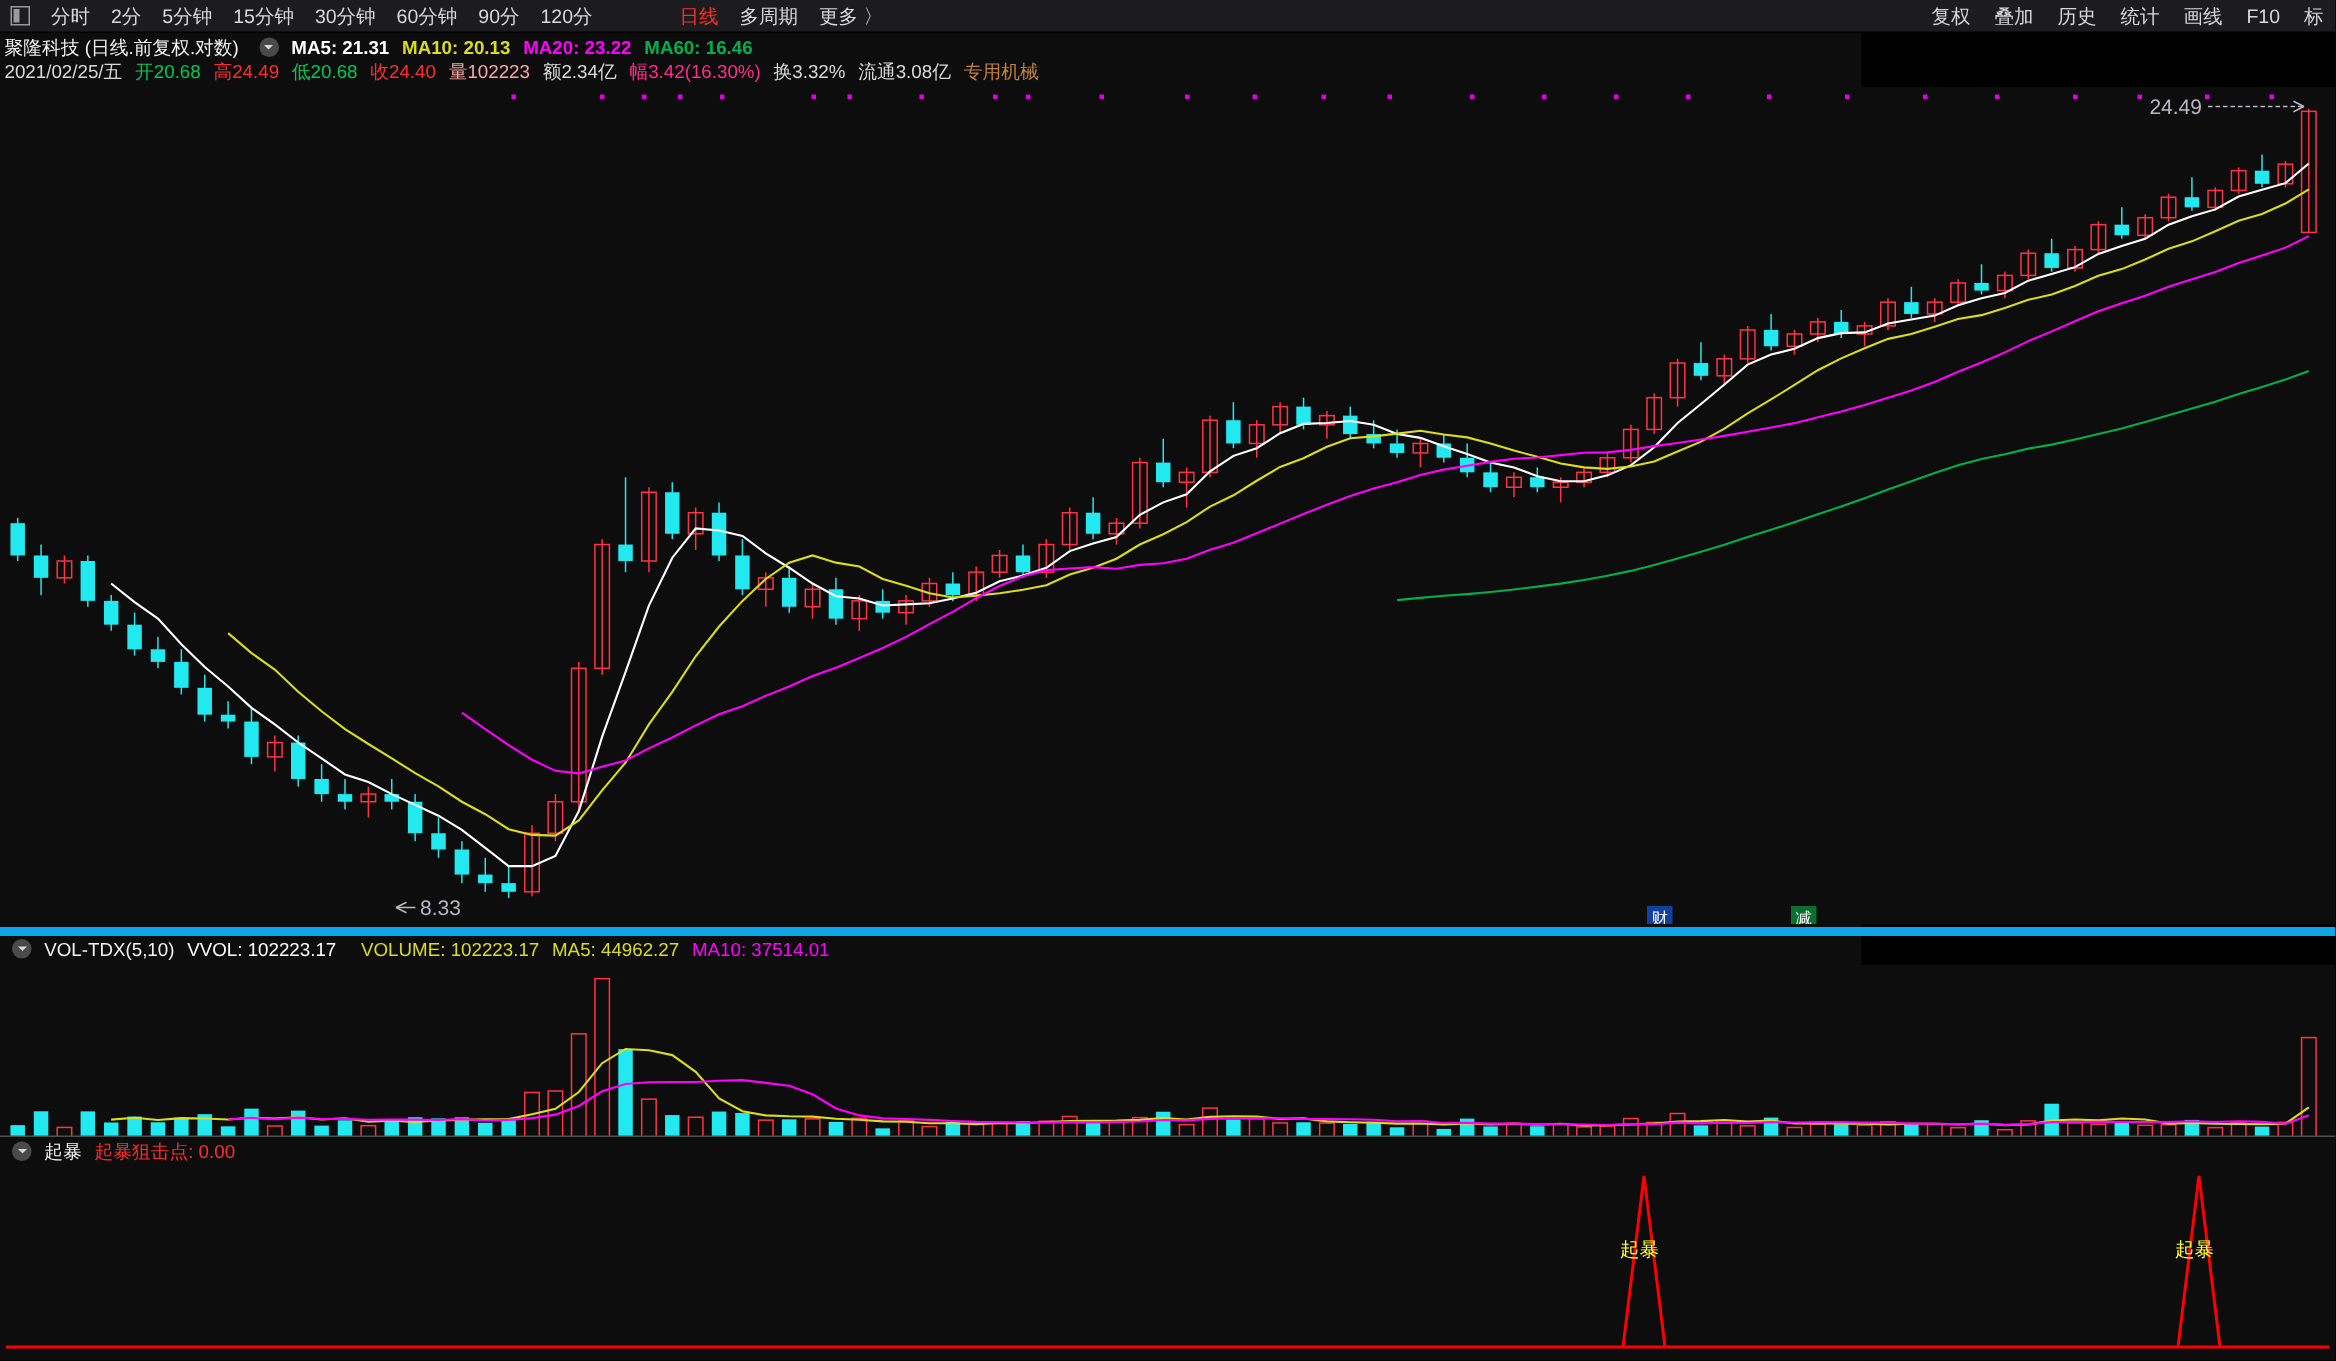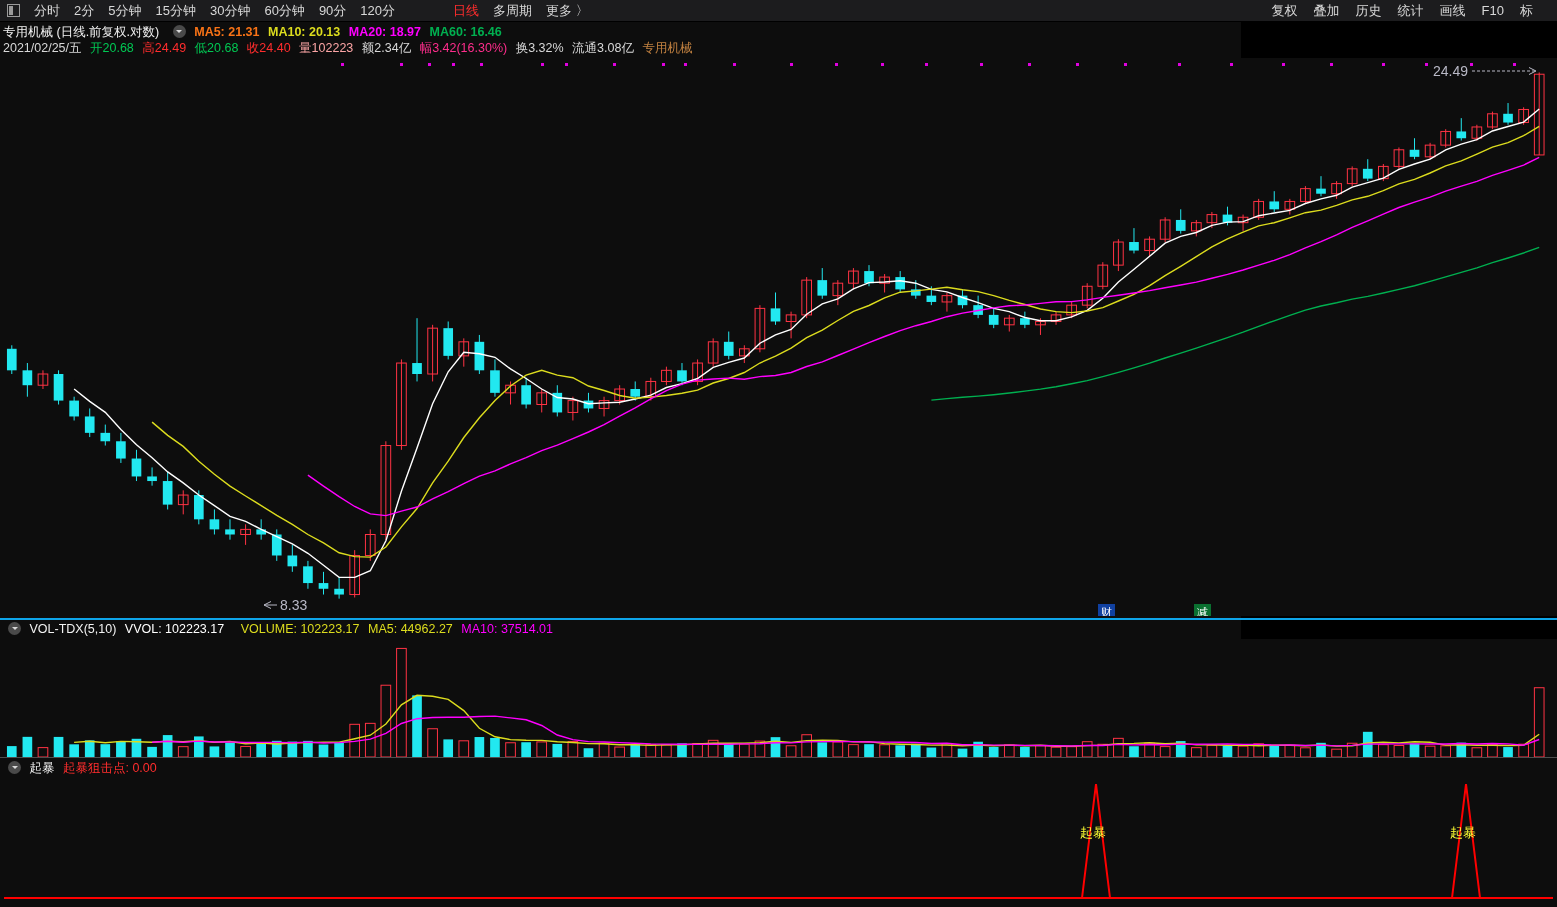--- a/index.html
+++ b/index.html
@@ -11,21 +11,21 @@
   #app { position:relative; width:1241px; height:907px; background:#0d0d0d;text-decoration:underline; }
 
   
   #periodbar {
     position:absolute; left:0; top:0; width:1557px; height:22px;
     background:#1c1c1e;
     border-bottom:1px solid #000;
     display:flex; align-items:center;
   }
   #periodbar .left { display:flex; align-items:center; padding-left:4px; }
-  #periodbar .right { display:flex; align-items:center; margin-left:auto; padding-right:16px; }
+  #periodbar .right { display:flex; align-items:center; margin-left:auto; padding-right:0px; }
   .pitem {
     color:#d8d8d8; font-size:13px; padding:0 7px; line-height:22px;
     white-space:nowrap; cursor:default;
   }
   .pitem.active { color:#ff2d2d;margin-left:44px; }
   .sqicon {
     width:13px; height:13px; border:1px solid #9a9a9a; margin:0 7px 0 3px;
     position:relative; display:inline-block;
   }
   .sqicon::before{
@@ -43,21 +43,21 @@
     background:#4a4a4a; position:relative; vertical-align:-2px; margin:0 5px;
   }
   .chev::after{
     content:""; position:absolute; left:3.5px; top:4.5px;
     border-left:3px solid transparent; border-right:3px solid transparent;
     border-top:3.5px solid #d8d8d8;
   }
 
   
   #pricePanel  { position:absolute; left:0; top:58px;  width:1557px; height:558px;text-align:center; }
-  #volPanel    { position:absolute; left:0; top:618px; width:1557px; height:138px; border-top:2px solid #0ea5e9;}
+  #volPanel    { position:absolute; left:0; top:618px; width:1557px; height:138px; border-top:6px solid #0ea5e9;}
   #sigPanel    { position:absolute; left:0; top:757px; width:1557px; height:150px; border-top:1px solid #4e4e4e;}
   .panelhdr { position:absolute; left:3px; top:2px; font-size:12.5px; white-space:nowrap; }
 
   svg { display:block; }
   .plot { position:absolute; left:0; top:0; }
 
   
   .pricelbl { fill:#b9b9c6; font-size:14px; font-family:"Liberation Sans", sans-serif; }
   .marker-txt { font-size:11px; font-family:"Liberation Sans", sans-serif; }
   .sig-txt { fill:#ffff33; font-size:13px; font-family:"Liberation Sans", sans-serif; }
@@ -87,25 +87,25 @@
       <span class="ritem">叠加</span>
       <span class="ritem">历史</span>
       <span class="ritem">统计</span>
       <span class="ritem">画线</span>
       <span class="ritem">F10</span>
       <span class="ritem">标</span>
     </div>
   </div>
 
   <div id="info1">
-    <span class="seg" style="color:#f2f2f2">专用机械 (日线.前复权.对数)</span>
+    <span class="seg" style="color:#f2f2f2">聚隆科技 (日线.前复权.对数)</span>
     <span class="chev"></span>
-    <span class="seg" style="color:#f97316;font-weight:bold">MA5: 21.31</span>
+    <span class="seg" style="color:#ffffff;font-weight:bold">MA5: 21.31</span>
     <span class="seg" style="color:#dcdc1e;font-weight:bold">MA10: 20.13</span>
-    <span class="seg" style="color:#ff00ff;font-weight:bold">MA20: 18.97</span>
+    <span class="seg" style="color:#ff00ff;font-weight:bold">MA20: 23.22</span>
     <span class="seg" style="color:#00b050;font-weight:bold">MA60: 16.46</span>
   </div>
 
   <div id="info2">
     <span class="seg" style="color:#d8d8d8">2021/02/25/五</span>
     <span class="seg" style="color:#00c853">开20.68</span>
     <span class="seg" style="color:#ff2d2d">高24.49</span>
     <span class="seg" style="color:#00c853">低20.68</span>
     <span class="seg" style="color:#ff2d2d">收24.40</span>
     <span class="seg" style="color:#fca5a5">量102223</span>

